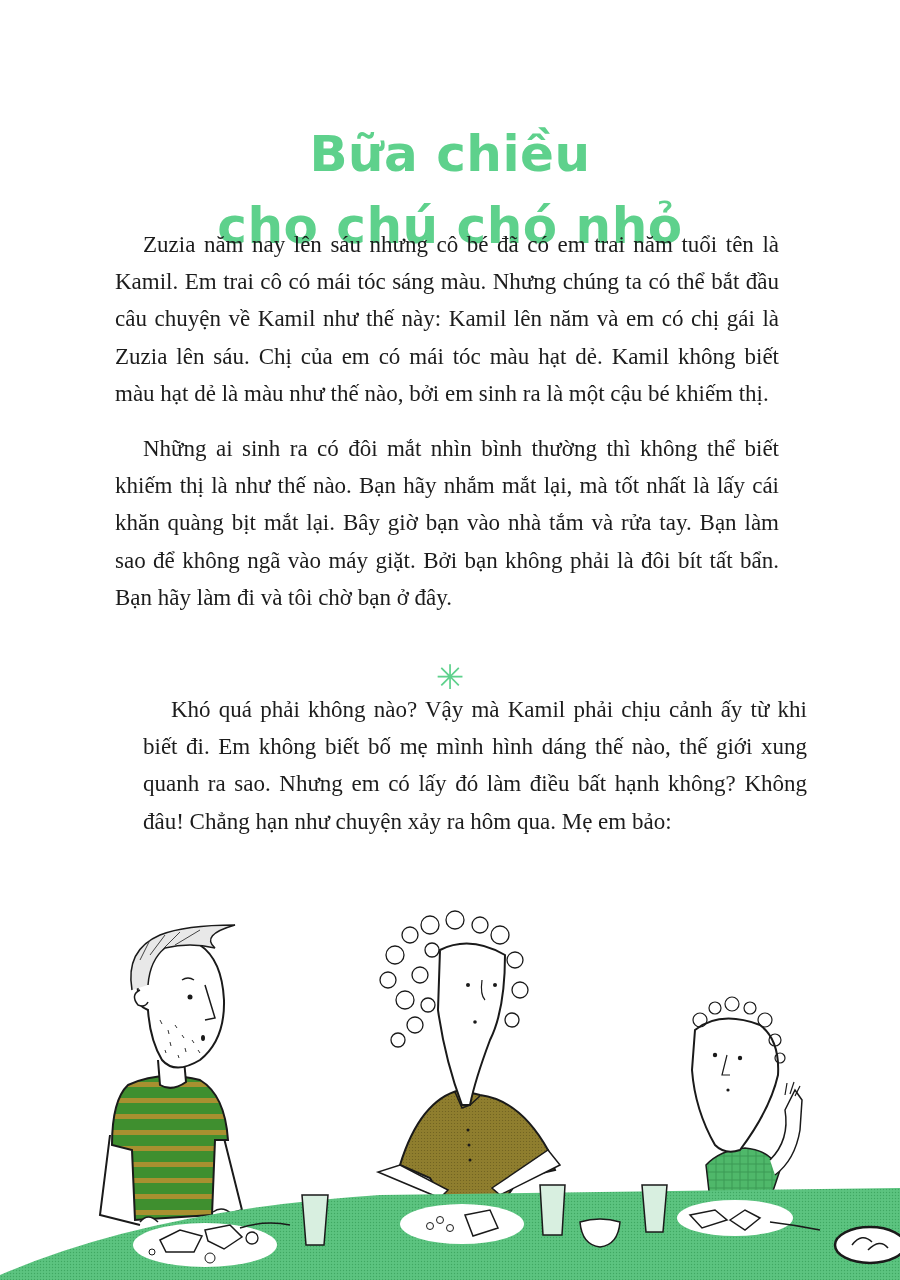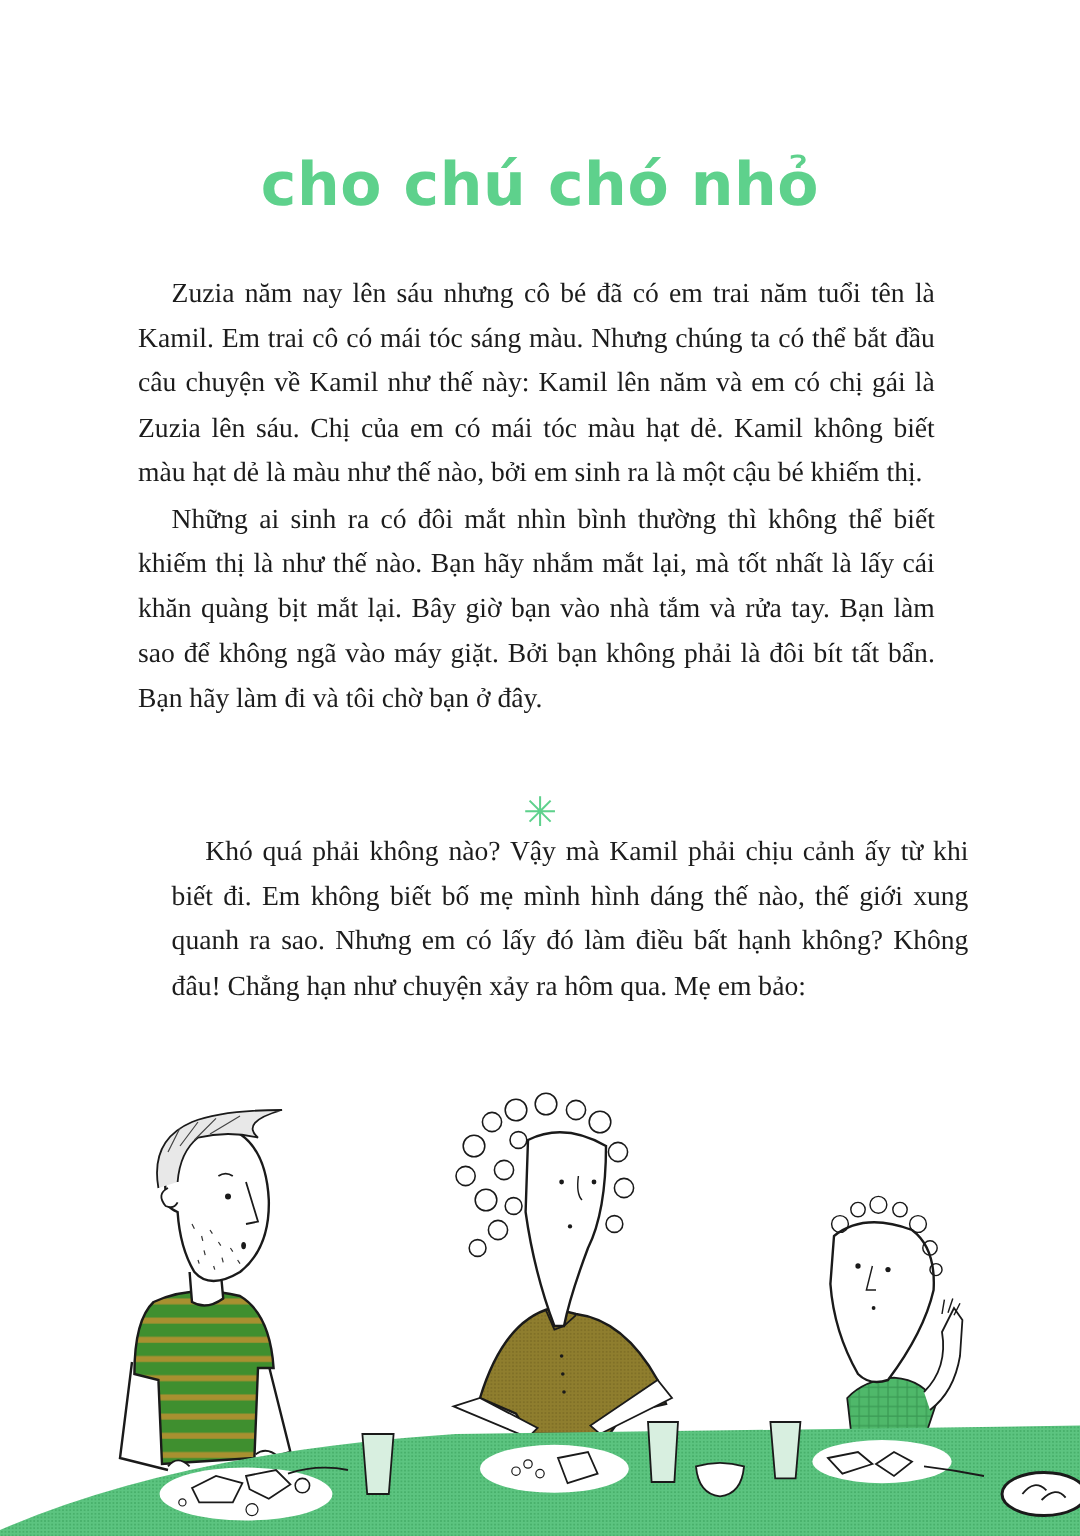--- a/index.html
+++ b/index.html
@@ -15,36 +15,37 @@
       font-size: 50px; line-height: 72px; letter-spacing: 0.5px;
     }
     .title .line { display: block; }
     .body-text {
       position: absolute; left: 115px; width: 664px;
       font-family: "Liberation Serif", "DejaVu Serif", serif;
       font-size: 23px; line-height: 37.2px; color: #1c1c1c;
       text-align: justify;
     }
     .body-text p { margin: 0; text-indent: 28px; }
-    .body-text p + p { margin-top: 2px; }
+    .body-text p + p { margin-top: 18px; }
     #para-block-1 { top: 226px; }
     #para-block-2 { top: 691px; margin-left: 28px; }
     .asterisk {
       position: absolute; left: 0; right: 0; top: 660px; text-align: center;
       color: #5ed18c; font-family: "DejaVu Sans", sans-serif;
       font-size: 34px; line-height: 34px; font-weight: bold;
     }
     .illustration { position: absolute; left: 0; top: 900px; width: 900px; height: 380px; }
   </style>
 </head>
 <body>
 
 <div class="page">
 
   <h1 class="title">
+    <span class="line">Bữa chiều</span>
     <span class="line">cho chú chó nhỏ</span>
   </h1>
 
   <div class="body-text" id="para-block-1">
     <p>Zuzia năm nay lên sáu nhưng cô bé đã có em trai năm tuổi tên là Kamil. Em trai cô có mái tóc sáng màu. Nhưng chúng ta có thể bắt đầu câu chuyện về Kamil như thế này: Kamil lên năm và em có chị gái là Zuzia lên sáu. Chị của em có mái tóc màu hạt dẻ. Kamil không biết màu hạt dẻ là màu như thế nào, bởi em sinh ra là một cậu bé khiếm thị.</p>
     <p>Những ai sinh ra có đôi mắt nhìn bình thường thì không thể biết khiếm thị là như thế nào.  Bạn hãy nhắm mắt lại, mà tốt nhất là lấy cái khăn quàng bịt mắt lại. Bây giờ bạn vào nhà tắm và rửa tay. Bạn làm sao để không ngã vào máy giặt. Bởi bạn không phải là đôi bít tất bẩn. Bạn hãy làm đi và tôi chờ bạn ở đây.</p>
   </div>
 
   <div class="asterisk">✳</div>
 

